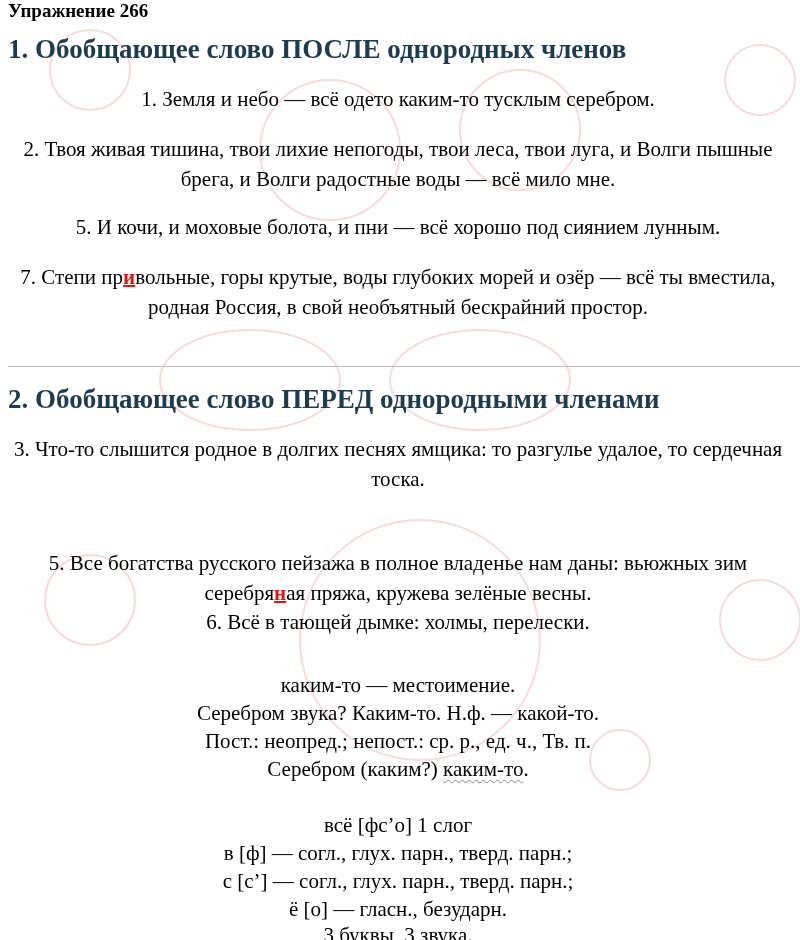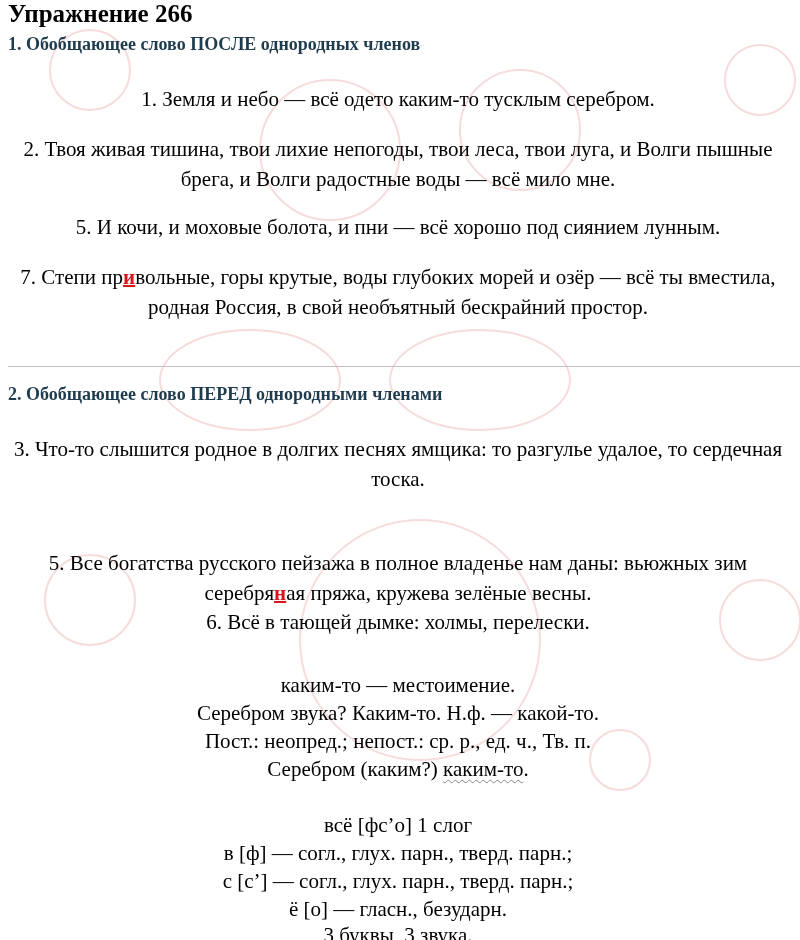--- a/index.html
+++ b/index.html
@@ -2,22 +2,22 @@
 <html><head>
   <meta charset="utf-8">
   <style>
     html, body { margin: 0; padding: 0; }
     body {
       width: 800px; height: 940px; overflow: hidden; background: #ffffff;
       font-family: "Liberation Serif", "DejaVu Serif", serif;
       color: #000000; position: relative;
     }
     .page { position: relative; z-index: 1; padding: 0 8px; }
-    .title { font-weight: bold; font-size: 25px; position: absolute; left: 8px; top: 0px; margin: 0; }
-    .heading { color: #1f3c4e; font-size: 18px; position: absolute; left: 8px; margin: 0; }
+    .title { font-weight: bold; font-size: 19px; position: absolute; left: 8px; top: 0px; margin: 0; }
+    .heading { color: #1f3c4e; font-size: 27px; position: absolute; left: 8px; margin: 0; }
     .para { font-size: 21px; line-height: 30px; position: absolute; left: 8px; width: 780px; margin: 0; text-align: center; }
     .hl { color: #d8161b; font-weight: bold; text-decoration: underline; text-decoration-thickness: 2px; }
     .wavy { text-decoration: underline wavy #888; text-underline-offset: 3px; text-decoration-thickness: 1px; }
     .rule { position: absolute; left: 8px; width: 792px; top: 366px; height: 1px; background: #c0c0c0; }
     .watermark { position: absolute; inset: 0; z-index: 0; pointer-events: none; }
   </style>
 </head>
 <body>
 
 <svg class="watermark" width="800" height="940" viewBox="0 0 800 940">

